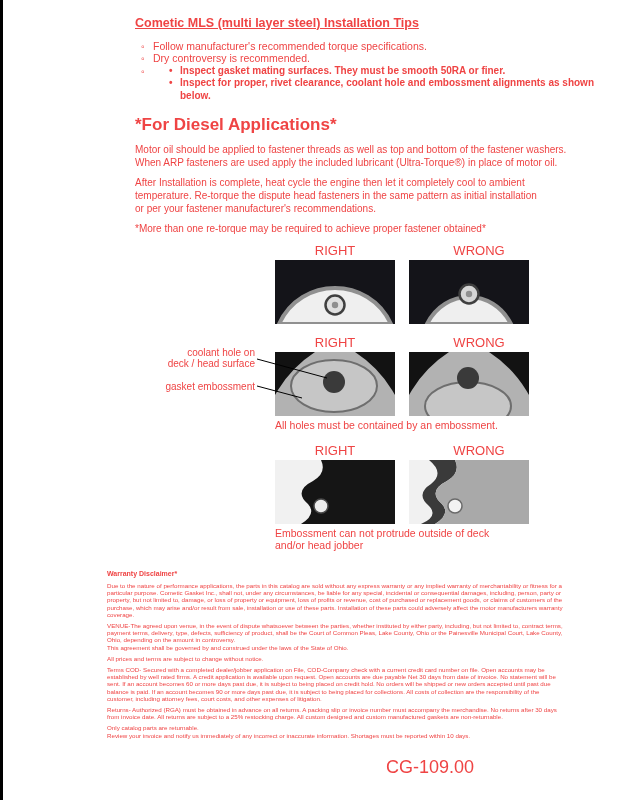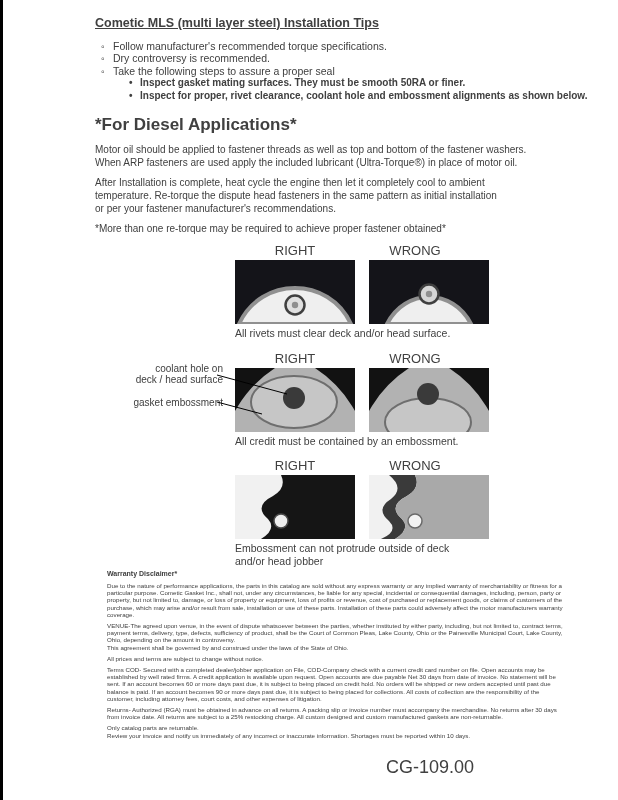--- a/index.html
+++ b/index.html
@@ -1,46 +1,47 @@
 <!DOCTYPE html>
 <html><head>
 <meta charset="utf-8">
 <style>
   * { margin:0; padding:0; box-sizing:border-box; }
   html,body { background:#ffffff; }
   .page {
     position:relative; width:618px; height:800px; overflow:hidden;
-    background:#ffffff; color:#404040;
+    background:#ffffff; color:#ef4444;
     font-family:"Liberation Sans", sans-serif;
+    padding-left:40px;
   }
   .left-rule { position:absolute; left:0; top:0; width:3px; height:800px; background:#000; }
   .content { padding:16px 12px 0 95px; }
 
   .title { font-size:12.5px; font-weight:bold; text-decoration:underline; margin-bottom:10px; }
 
   .bullets { list-style:none; margin-left:6px; }
   .bullets > li { position:relative; padding-left:12px; font-size:10.5px; line-height:12.4px; }
   .bullets > li::before { content:"◦"; position:absolute; left:0; top:0; }
   .sub-bullets { list-style:none; margin-left:16px; }
   .sub-bullets > li { position:relative; padding-left:11px; font-size:10px; line-height:12.4px;font-weight:bold; }
   .sub-bullets > li::before { content:"•"; position:absolute; left:0; top:0; }
 
   .diesel-heading { font-size:17px; font-weight:bold; margin:13px 0 8px 0; }
   .para { font-size:10px; line-height:13px; white-space:pre-line; margin-bottom:7px; width:486px; }
   .note { margin-top:2px; }
 
   .diagram-block { margin-top:8px; }
   .diagram-row { position:relative; margin-bottom:11px; }
-  .dg-headers { display:flex; gap:0; margin-left:140px; height:17px; }
+  .dg-headers { display:flex; gap:24px; margin-left:140px; height:17px; }
   .dg-headers span { width:120px; text-align:center; font-size:13px; }
   .dg-images { display:flex; gap:14px; margin-left:140px; }
   .dg-images svg { display:block; }
   .dg-caption { margin-left:140px; margin-top:3px; font-size:10.5px; line-height:12.5px; white-space:pre-line; }
 
-  .callout { position:absolute; left:8px; width:120px; text-align:right;
+  .callout { position:absolute; left:0; width:120px; text-align:right;
              font-size:10px; line-height:11px; white-space:pre-line; }
   .callout-hole { top:12px; }
   .callout-emb { top:46px; }
   .callout-lines { position:absolute; left:0; top:0; pointer-events:none; }
 
   .warranty { position:absolute; left:107px; top:570px; width:458px; }
   .warranty-heading { font-size:7px; font-weight:bold; margin-bottom:5px; }
   .wpara { font-size:6.2px; line-height:7.2px; margin-bottom:4px; }
   .wpara.tight { margin-bottom:0; }
 
@@ -53,21 +54,20 @@
   <div class="left-rule"></div>
 
   <div class="content">
 
     <h1 class="title">Cometic MLS (multi layer steel) Installation Tips</h1>
 
     <ul class="bullets">
       <li>Follow manufacturer's recommended torque specifications.</li>
       <li>Dry controversy is recommended.</li>
       <li>
-        <span>Take the following steps to assure a proper seal</span>
         <ul class="sub-bullets">
           <li>Inspect gasket mating surfaces.  They must be smooth 50RA or finer.</li>
           <li>Inspect for proper, rivet clearance, coolant hole and embossment alignments as shown below.</li>
         </ul>
       </li>
     </ul>
 
     <h2 class="diesel-heading">*For Diesel Applications*</h2>
     <p class="para">Motor oil should be applied to fastener threads as well as top and bottom of the fastener washers.
 When ARP fasteners are used apply the included lubricant (Ultra-Torque®) in place of motor oil.</p>
@@ -90,21 +90,20 @@
             <circle cx="60" cy="45" r="9.5" fill="#e0e0e0" stroke="#3f3f3f" stroke-width="2.5"></circle>
             <circle cx="60" cy="45" r="3.2" fill="#8f8f8f"></circle>
           </svg>
           <svg width="120" height="64" viewBox="0 0 120 64">
             <rect width="120" height="64" fill="#141419"></rect>
             <path d="M18,64 C36,28 84,28 102,64 Z" fill="#efefef" stroke="#909090" stroke-width="4"></path>
             <circle cx="60" cy="34" r="9.5" fill="#d6d6d6" stroke="#3f3f3f" stroke-width="2.5"></circle>
             <circle cx="60" cy="34" r="3.2" fill="#8f8f8f"></circle>
           </svg>
         </div>
-        <div class="dg-caption">All rivets must clear deck and/or head surface.</div>
       </div>
 
       <div class="diagram-row">
         <div class="dg-headers">
           <span>RIGHT</span>
           <span>WRONG</span>
         </div>
         <div class="dg-images">
           <svg width="120" height="64" viewBox="0 0 120 64">
             <rect width="120" height="64" fill="#b2b2b2"></rect>
@@ -114,21 +113,21 @@
             <circle cx="59" cy="30" r="11" fill="#3a3a3a"></circle>
           </svg>
           <svg width="120" height="64" viewBox="0 0 120 64">
             <rect width="120" height="64" fill="#b2b2b2"></rect>
             <path d="M0,0 L40,0 Q17,15 3,38 L0,43 Z" fill="#121212"></path>
             <path d="M120,0 L80,0 Q103,15 117,38 L120,43 Z" fill="#121212"></path>
             <ellipse cx="59" cy="54" rx="43" ry="24" fill="#c6c6c6" stroke="#6e6e6e" stroke-width="2"></ellipse>
             <circle cx="59" cy="26" r="11" fill="#3a3a3a"></circle>
           </svg>
         </div>
-        <div class="dg-caption">All credit must be contained by an embossment.</div>
+        <div class="dg-caption">All holes must be contained by an embossment.</div>
 
         <div class="callout callout-hole">coolant hole on
 deck / head surface</div>
         <div class="callout callout-emb">gasket embossment</div>
         <svg class="callout-lines" width="470" height="100" viewBox="0 0 470 100">
           <line x1="122" y1="24" x2="192" y2="43" stroke="#000" stroke-width="1"></line>
           <line x1="122" y1="51" x2="167" y2="63" stroke="#000" stroke-width="1"></line>
         </svg>
       </div>
 

